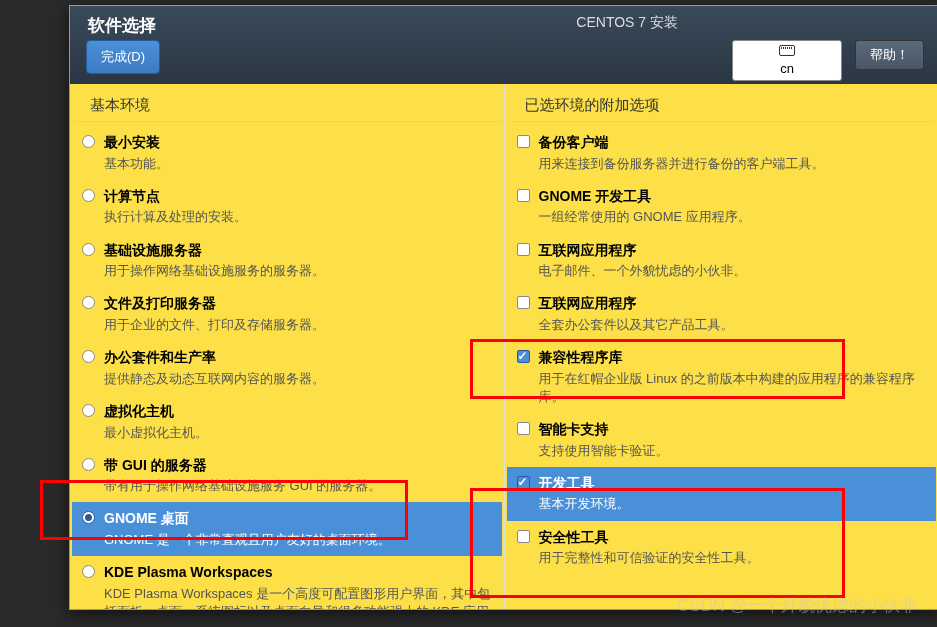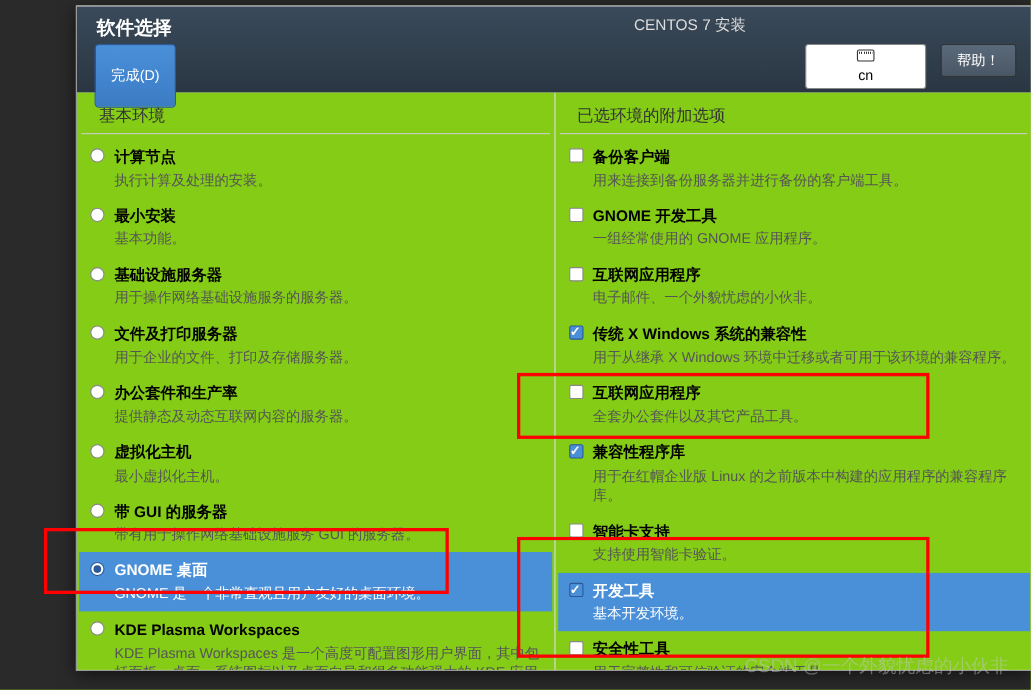--- a/index.html
+++ b/index.html
@@ -1,26 +1,26 @@
 <!DOCTYPE html>
 <html><head>
 <meta charset="utf-8">
 <style>
 * { box-sizing: border-box; margin: 0; padding: 0; }
 body { font-family: "Microsoft YaHei", "PingFang SC", sans-serif; background: #2a2a2a; width: 937px; height: 627px; overflow: hidden; position: relative; }
 .window { position: absolute; top: 5px; left: 35px; width: 870px; height: 605px; background: #f5f5f5; border: 1px solid #999; box-shadow: 0 4px 16px rgba(0,0,0,0.6); margin-left: 34px; }
 .header { background: linear-gradient(to bottom, #3a4a5a, #2a3642); height: 78px; position: relative; color: #fff; }
 .title { position: absolute; top: 8px; left: 18px; font-size: 17px; font-weight: bold; }
-.done-btn { position: absolute; top: 34px; left: 16px; background: linear-gradient(to bottom, #4a90d9, #3b7bc4); border: 1px solid #2a5a9a; border-radius: 4px; padding: 19px 14px; color: #fff; font-size: 13px; cursor: pointer; }
+.done-btn { position: absolute; top: 34px; left: 16px; background: linear-gradient(to bottom, #4a90d9, #3b7bc4); border: 1px solid #2a5a9a; border-radius: 4px; padding: 7px 14px; color: #fff; font-size: 13px; cursor: pointer; }
 .installer-title { position: absolute; top: 8px; right: 260px; font-size: 14px; color: #ddd; }
 .lang-box { position: absolute; top: 34px; right: 96px; background: #fff; border: 1px solid #888; border-radius: 3px; padding: 4px 8px; color: #000; font-size: 13px; display: flex; align-items: center; gap: 5px; min-width: 110px; flex-direction: column; }
 .keyboard-icon { display: inline-block; width: 16px; height: 11px; border: 1px solid #333; border-radius: 2px; position: relative; }
 .keyboard-icon::before { content: ''; position: absolute; top: 1px; left: 1px; right: 1px; height: 2px; background: repeating-linear-gradient(to right, #333 0, #333 1px, transparent 1px, transparent 2px); }
 .help-btn { position: absolute; top: 34px; right: 14px; background: linear-gradient(to bottom, #5a6a7a, #4a5666); border: 1px solid #333; border-radius: 3px; padding: 5px 14px; color: #fff; font-size: 13px; cursor: pointer; }
-.content { display: flex; height: calc(100% - 78px); background: #84cc16; }
+.content { display: flex; height: calc(100% - 78px); background: #fde047; }
 .column { flex: 1; display: flex; flex-direction: column; overflow: hidden; }
 .column:first-child { border-right: 1px solid #ddd; }
 .col-header { padding: 12px 16px 6px; font-size: 15px; color: #333; border-bottom: 1px solid #ccc; margin: 0 4px; }
 .list { flex: 1; overflow-y: auto; padding: 4px 2px; }
 .item { padding: 7px 10px 7px 32px; position: relative; font-size: 14px; line-height: 1.4; cursor: pointer; }
 .item .radio { position: absolute; left: 10px; top: 9px; width: 13px; height: 13px; border: 1px solid #888; border-radius: 50%; background: #fff; }
 .item.selected .radio { border-color: #2a5a9a; }
 .item.selected .radio::after { content: ''; position: absolute; top: 2px; left: 2px; width: 7px; height: 7px; border-radius: 50%; background: #2a5a9a; }
 .item .check { position: absolute; left: 10px; top: 9px; width: 13px; height: 13px; border: 1px solid #888; border-radius: 2px; background: #fff; }
 .item.checked .check { background: #4a90d9; border-color: #2a5a9a; }
@@ -52,27 +52,27 @@
     </div>
     <button class="help-btn">帮助！</button>
   </div>
 
   <div class="content">
     <div class="column">
       <div class="col-header">基本环境</div>
       <div class="list" id="left-list">
           <div class="item">
             <span class="radio"></span>
-            <div class="item-title">计算节点</div>
-            <div class="item-desc">执行计算及处理的安装。</div>
+            <div class="item-title">最小安装</div>
+            <div class="item-desc">基本功能。</div>
           </div>
           <div class="item">
             <span class="radio"></span>
-            <div class="item-title">最小安装</div>
-            <div class="item-desc">基本功能。</div>
+            <div class="item-title">计算节点</div>
+            <div class="item-desc">执行计算及处理的安装。</div>
           </div>
           <div class="item">
             <span class="radio"></span>
             <div class="item-title">基础设施服务器</div>
             <div class="item-desc">用于操作网络基础设施服务的服务器。</div>
           </div>
           <div class="item">
             <span class="radio"></span>
             <div class="item-title">文件及打印服务器</div>
             <div class="item-desc">用于企业的文件、打印及存储服务器。</div>
@@ -115,25 +115,20 @@
           <div class="item">
             <span class="check"></span>
             <div class="item-title">GNOME 开发工具</div>
             <div class="item-desc">一组经常使用的 GNOME 应用程序。</div>
           </div>
           <div class="item">
             <span class="check"></span>
             <div class="item-title">互联网应用程序</div>
             <div class="item-desc">电子邮件、一个外貌忧虑的小伙非。</div>
           </div>
-          <div class="item checked">
-            <span class="check"></span>
-            <div class="item-title">传统 X Windows 系统的兼容性</div>
-            <div class="item-desc">用于从继承 X Windows 环境中迁移或者可用于该环境的兼容程序。</div>
-          </div>
           <div class="item">
             <span class="check"></span>
             <div class="item-title">互联网应用程序</div>
             <div class="item-desc">全套办公套件以及其它产品工具。</div>
           </div>
           <div class="item checked">
             <span class="check"></span>
             <div class="item-title">兼容性程序库</div>
             <div class="item-desc">用于在红帽企业版 Linux 的之前版本中构建的应用程序的兼容程序库。</div>
           </div>

